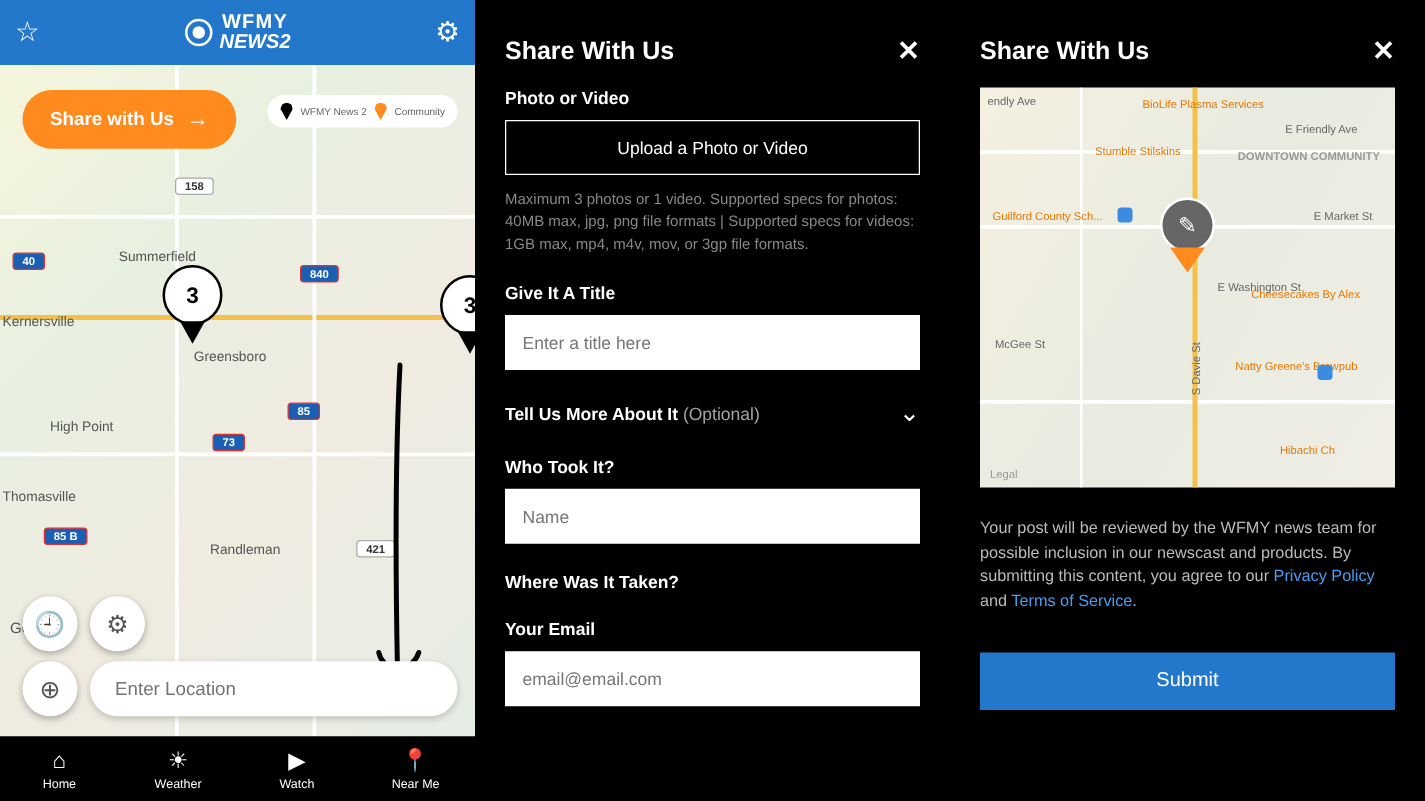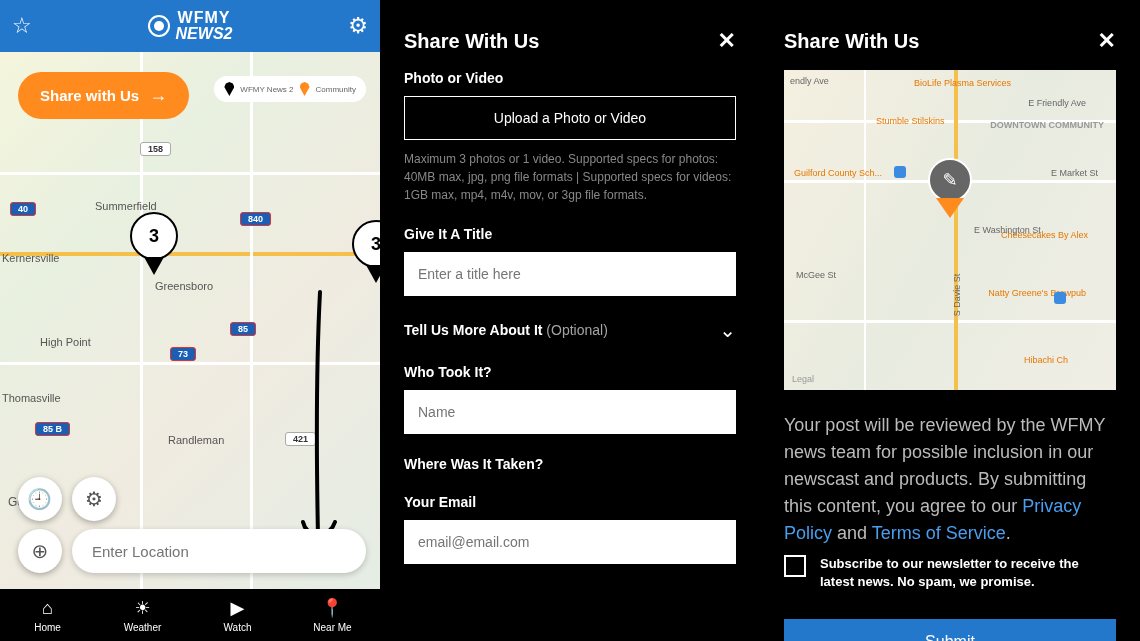--- a/index.html
+++ b/index.html
@@ -84,21 +84,21 @@
 .mp-road.v1 { left: 170px; top: 0; bottom: 0; width: 4px; background: #f5c04a; }
 .mp-road.v2 { left: 80px; top: 0; bottom: 0; width: 2px; }
 .mp-label { position: absolute; font-size: 9px; color: #666; }
 .mp-orange { color: #e67700; }
 .mp-blue { position: absolute; width: 12px; height: 12px; background: #3b8be0; border-radius: 3px; }
 
 .center-pin { position: absolute; top: 88px; left: 50%; transform: translateX(-50%); display: flex; flex-direction: column; align-items: center; }
 .edit-circle { width: 44px; height: 44px; background: #666; border: 2px solid #fff; border-radius: 50%; display: flex; align-items: center; justify-content: center; color: #fff; font-size: 18px; }
 .orange-tail { width: 0; height: 0; border-left: 14px solid transparent; border-right: 14px solid transparent; border-top: 20px solid #ff8a1e; margin-top: -4px; }
 
-.disclaimer { padding: 0 24px; color: #bbb; font-size: 18px; line-height: 1.5; margin-bottom: 8px; }
+.disclaimer { padding: 0 24px; color: #bbb; font-size: 13px; line-height: 1.5; margin-bottom: 32px; }
 .disclaimer a { color: #4a9eef; text-decoration: none; }
 
 .newsletter-row { padding: 0 24px; display: flex; gap: 14px; align-items: flex-start; margin-bottom: 28px; }
 .checkbox { width: 22px; height: 22px; border: 2px solid #fff; flex-shrink: 0; cursor: pointer; }
 .newsletter-text { color: #fff; font-size: 13px; font-weight: 700; line-height: 1.4; }
 
 .submit-btn { margin: 0 24px; width: calc(100% - 48px); height: 46px; background: #2478cb; color: #fff; border: none; font-size: 16px; cursor: pointer; }
 </style>
 </head>
 <body>
@@ -279,19 +279,15 @@
           <span>✎</span>
         </div>
       <div class="orange-tail"></div>
     </div>
   </div>
 
   <div class="disclaimer">
     <span>Your post will be reviewed by the WFMY news team for possible inclusion in our newscast and products. By submitting this content, you agree to our </span><a href="#">Privacy Policy</a><span> and </span><a href="#">Terms of Service</a><span>.</span>
   </div>
 
-  <div class="newsletter-row">
-    <div class="checkbox"></div>
-    <div class="newsletter-text">Subscribe to our newsletter to receive the latest news. No spam, we promise.</div>
-  </div>
 
   <button class="submit-btn">Submit</button>
 </div>
 
 </body></html>

